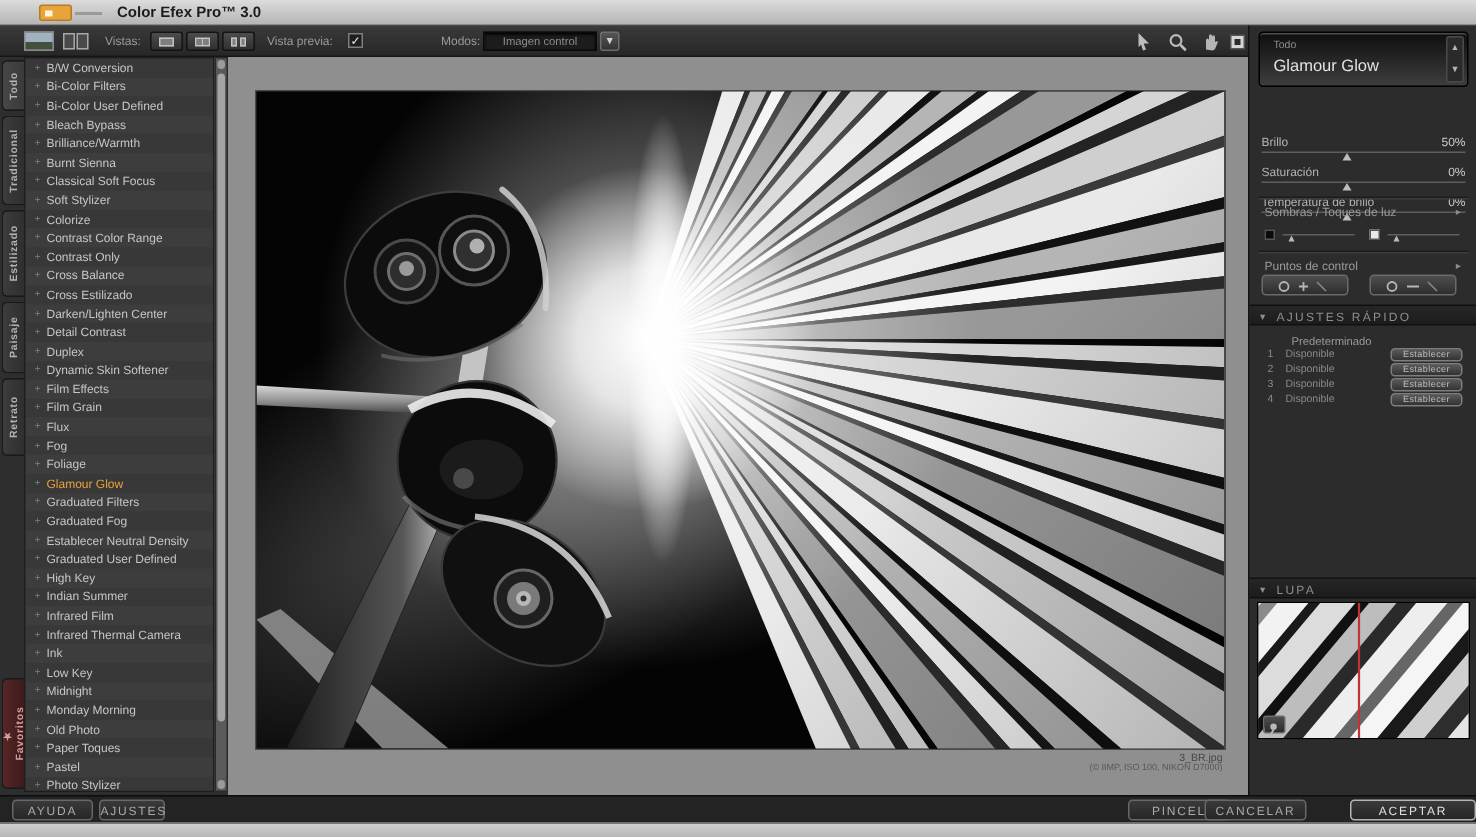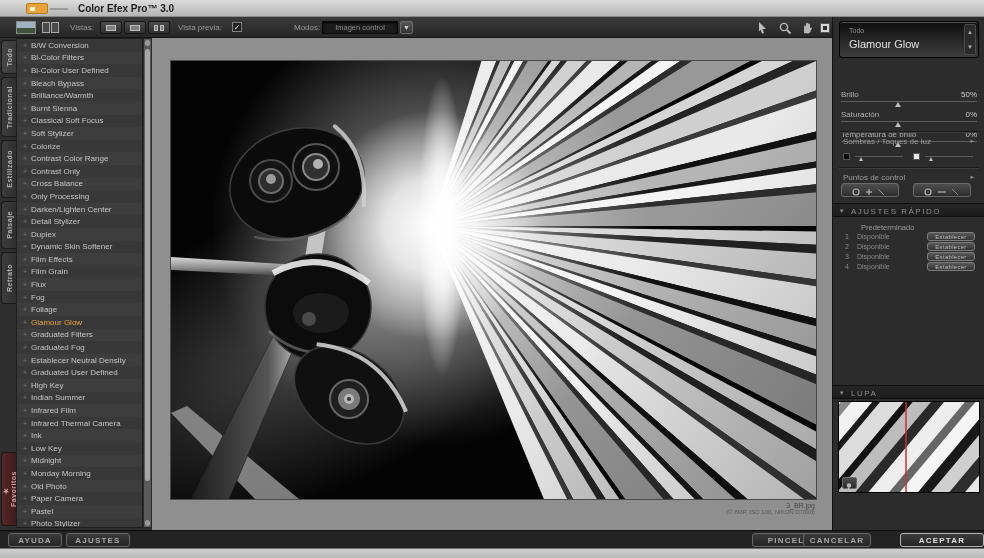--- a/index.html
+++ b/index.html
@@ -104,21 +104,21 @@
   .slot .s { position:absolute; left:24px; font-size:7px; color:#8a8a8a; }
   .slot .b { position:absolute; right:10px; top:-1px; width:48px; height:9px; background:linear-gradient(#5a5a5a,#333);
              border:1px solid #7e7e7e; border-radius:3px; color:#bdbdbd; font-size:6px; text-align:center; line-height:8px; letter-spacing:.3px; }
   .lupabox { position:absolute; left:5px; top:384px; width:142px; height:92px; border:1px solid #000; background:#777; }
   .pinbtn { position:absolute; left:3px; bottom:3px; width:15px; height:12px; background:linear-gradient(#4e4e4e,#2c2c2c);
             border:1px solid #6a6a6a; border-radius:2px; }
 
   
   .bottombar { position:absolute; left:0; top:530px; width:984px; height:18px; background:#232323; border-top:1px solid #0d0d0d; }
   .bbtn { position:absolute; top:2px; height:14px; background:linear-gradient(#3a3a3a,#262626); border:1px solid #686868;
-          border-radius:3px; color:#a9a9a9; font-size:8px; font-weight:bold; letter-spacing:1.2px; text-align:center; }
+          border-radius:3px; color:#a9a9a9; font-size:8px; font-weight:normal; letter-spacing:1.2px; text-align:center; }
   .bbtn.primary { border-color:#b5b5b5; color:#e0e0e0; }
   .windowfoot { position:absolute; left:0; top:548px; width:984px; height:10px; background:linear-gradient(#cfcfcf,#b8b8b8); border-top:1px solid #6e6e6e; }
 </style>
 </head>
 <body>
 
 <div class="app">
 
   <div class="titlebar">
     <span class="logo">
@@ -234,29 +234,29 @@
       <div class="frow">
         <span class="fdot">+</span>
         <span class="fname">Contrast Only</span>
       </div>
       <div class="frow">
         <span class="fdot">+</span>
         <span class="fname">Cross Balance</span>
       </div>
       <div class="frow">
         <span class="fdot">+</span>
-        <span class="fname">Only Processing</span>
+        <span class="fname">Cross Estilizado</span>
       </div>
       <div class="frow">
         <span class="fdot">+</span>
         <span class="fname">Darken/Lighten Center</span>
       </div>
       <div class="frow">
         <span class="fdot">+</span>
-        <span class="fname">Detail Stylizer</span>
+        <span class="fname">Detail Contrast</span>
       </div>
       <div class="frow">
         <span class="fdot">+</span>
         <span class="fname">Duplex</span>
       </div>
       <div class="frow">
         <span class="fdot">+</span>
         <span class="fname">Dynamic Skin Softener</span>
       </div>
       <div class="frow">
@@ -330,21 +330,21 @@
       <div class="frow">
         <span class="fdot">+</span>
         <span class="fname">Monday Morning</span>
       </div>
       <div class="frow">
         <span class="fdot">+</span>
         <span class="fname">Old Photo</span>
       </div>
       <div class="frow">
         <span class="fdot">+</span>
-        <span class="fname">Paper Camera</span>
+        <span class="fname">Paper Toques</span>
       </div>
       <div class="frow">
         <span class="fdot">+</span>
         <span class="fname">Pastel</span>
       </div>
       <div class="frow">
         <span class="fdot">+</span>
         <span class="fname">Photo Stylizer</span>
       </div>
     </div>
@@ -615,20 +615,20 @@
         <svg width="13" height="10" viewBox="0 0 13 10">
           <circle cx="6" cy="3.5" r="2.2" fill="#b8b8b8"></circle>
           <line x1="6" y1="5.5" x2="4" y2="9" stroke="#b8b8b8" stroke-width="1.2"></line>
           </svg>
       </div>
     </div>
   </div>
 
   <div class="bottombar">
     <div class="bbtn" style="left:8px;width:54px;line-height:13px">AYUDA</div>
-    <div class="bbtn" style="left:66px;width:64px;line-height:13px">AJUSTES</div>
+    <div class="bbtn" style="left:66px;width:44px;line-height:13px">AJUSTES</div>
     <div class="bbtn" style="left:752px;width:68px;line-height:13px">PINCEL</div>
     <div class="bbtn" style="left:803px;width:68px;line-height:13px">CANCELAR</div>
     <div class="bbtn primary" style="left:900px;width:84px;line-height:13px">ACEPTAR</div>
   </div>
   <div class="windowfoot"></div>
 
 </div>
 
 </body></html>

